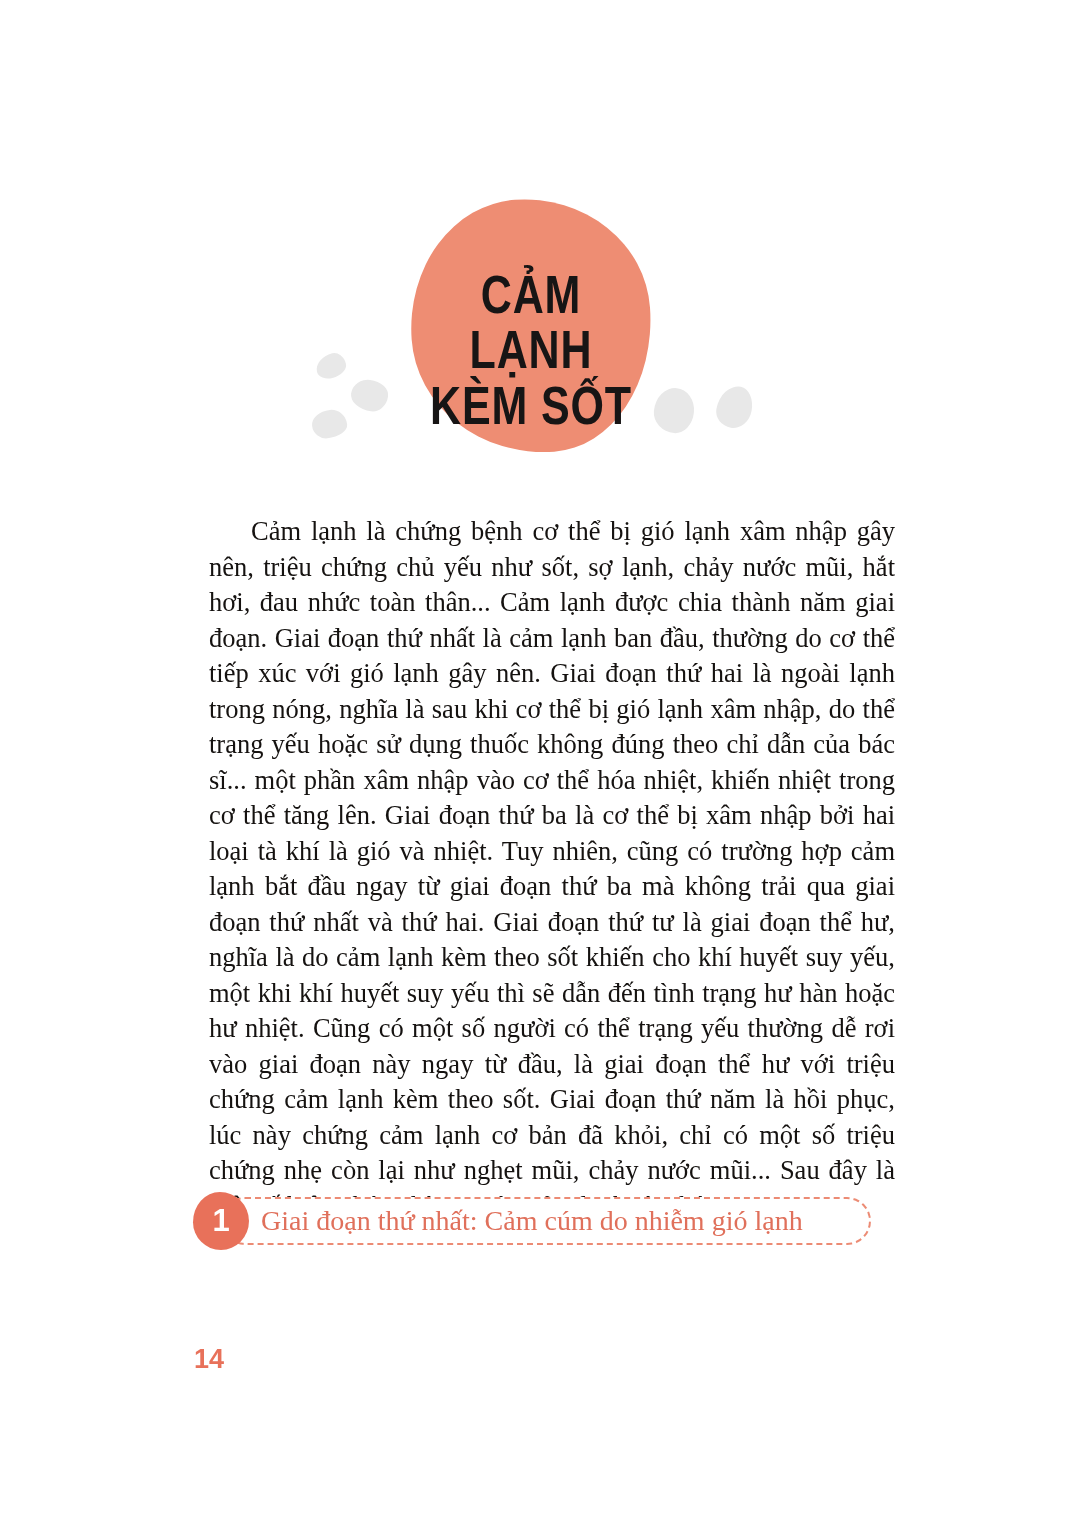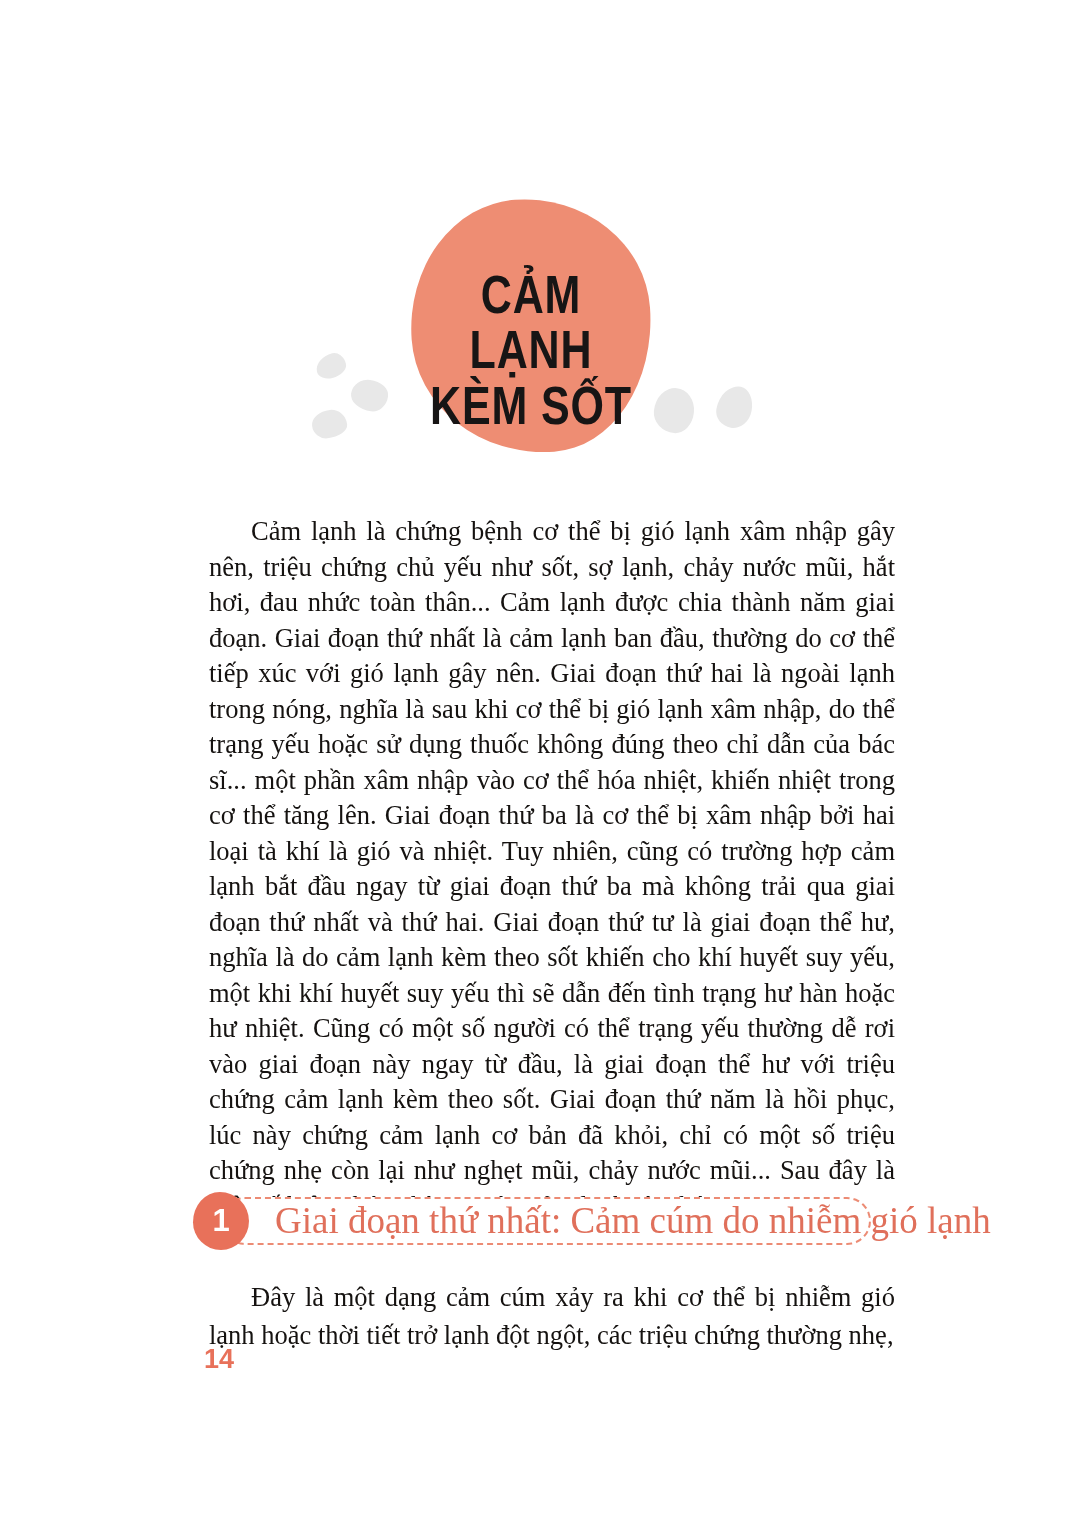--- a/index.html
+++ b/index.html
@@ -105,33 +105,33 @@
     display: flex;
     align-items: center;
     justify-content: center;
     color: #ffffff;
     font-family: "Liberation Sans", "DejaVu Sans", sans-serif;
     font-weight: bold;
     font-size: 31px;
   }
   .heading-label {
     position: absolute;
-    left: 82px;
+    left: 68px;
     top: 10px;
     width: 590px;
     color: #E0705B;
-    font-size: 37px;
+    font-size: 28px;
     line-height: 38px;
     white-space: nowrap;
   }
 
   
   .page-number {
     position: absolute;
-    left: 204px;
+    left: 194px;
     top: 1344px;
     color: #E8715A;
     font-family: "Liberation Sans", "DejaVu Sans", sans-serif;
     font-weight: bold;
     font-size: 27px;
   }
 </style>
 </head>
 <body>
 
@@ -152,17 +152,16 @@
   <p class="body-text intro">Cảm lạnh là chứng bệnh cơ thể bị gió lạnh xâm nhập gây nên, triệu chứng chủ yếu như sốt, sợ lạnh, chảy nước mũi, hắt hơi, đau nhức toàn thân... Cảm lạnh được chia thành năm giai đoạn. Giai đoạn thứ nhất là cảm lạnh ban đầu, thường do cơ thể tiếp xúc với gió lạnh gây nên. Giai đoạn thứ hai là ngoài lạnh trong nóng, nghĩa là sau khi cơ thể bị gió lạnh xâm nhập, do thể trạng yếu hoặc sử dụng thuốc không đúng theo chỉ dẫn của bác sĩ... một phần xâm nhập vào cơ thể hóa nhiệt, khiến nhiệt trong cơ thể tăng lên. Giai đoạn thứ ba là cơ thể bị xâm nhập bởi hai loại tà khí là gió và nhiệt. Tuy nhiên, cũng có trường hợp cảm lạnh bắt đầu ngay từ giai đoạn thứ ba mà không trải qua giai đoạn thứ nhất và thứ hai. Giai đoạn thứ tư là giai đoạn thể hư, nghĩa là do cảm lạnh kèm theo sốt khiến cho khí huyết suy yếu, một khi khí huyết suy yếu thì sẽ dẫn đến tình trạng hư hàn hoặc hư nhiệt. Cũng có một số người có thể trạng yếu thường dễ rơi vào giai đoạn này ngay từ đầu, là giai đoạn thể hư với triệu chứng cảm lạnh kèm theo sốt. Giai đoạn thứ năm là hồi phục, lúc này chứng cảm lạnh cơ bản đã khỏi, chỉ có một số triệu chứng nhẹ còn lại như nghẹt mũi, chảy nước mũi... Sau đây là một số biện pháp phòng ngừa cảm lạnh tái phát.</p>
 
   <div class="section-heading">
     <div class="heading-band"></div>
     <div class="heading-badge">
       <span>1</span>
     </div>
     <div class="heading-label">Giai đoạn thứ nhất: Cảm cúm do nhiễm gió lạnh</div>
   </div>
 
-  <p class="body-text second">Đây là một dạng cảm cúm xảy ra khi cơ thể bị nhiễm gió lạnh hoặc thời tiết trở lạnh đột ngột, các triệu chứng thường nhẹ,</p>
 
   <div class="page-number">14</div>
 
 </div>
 
 </body></html>

